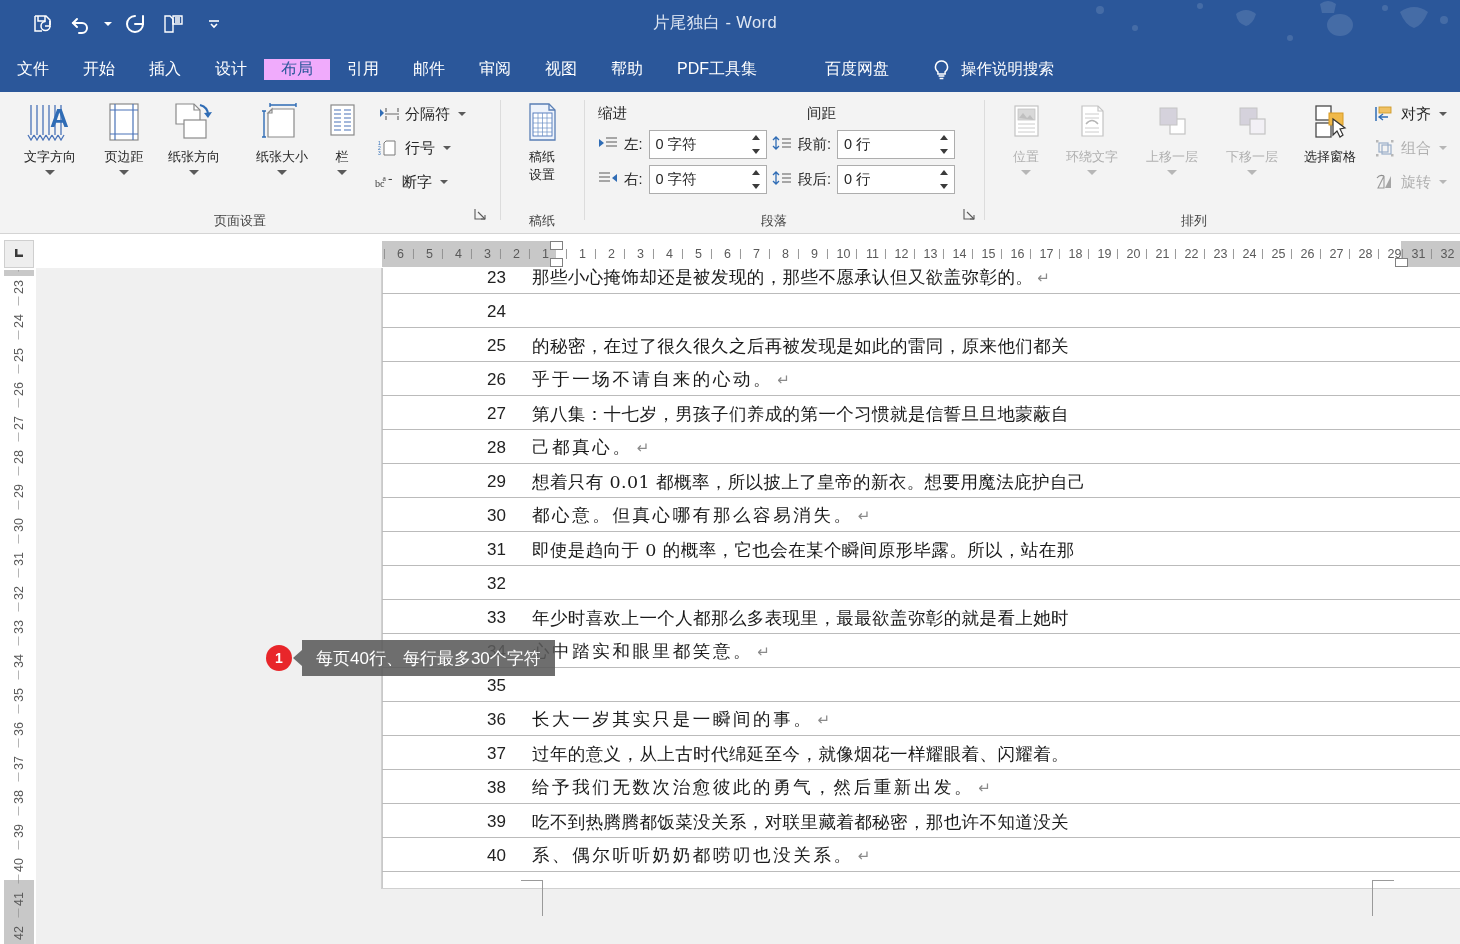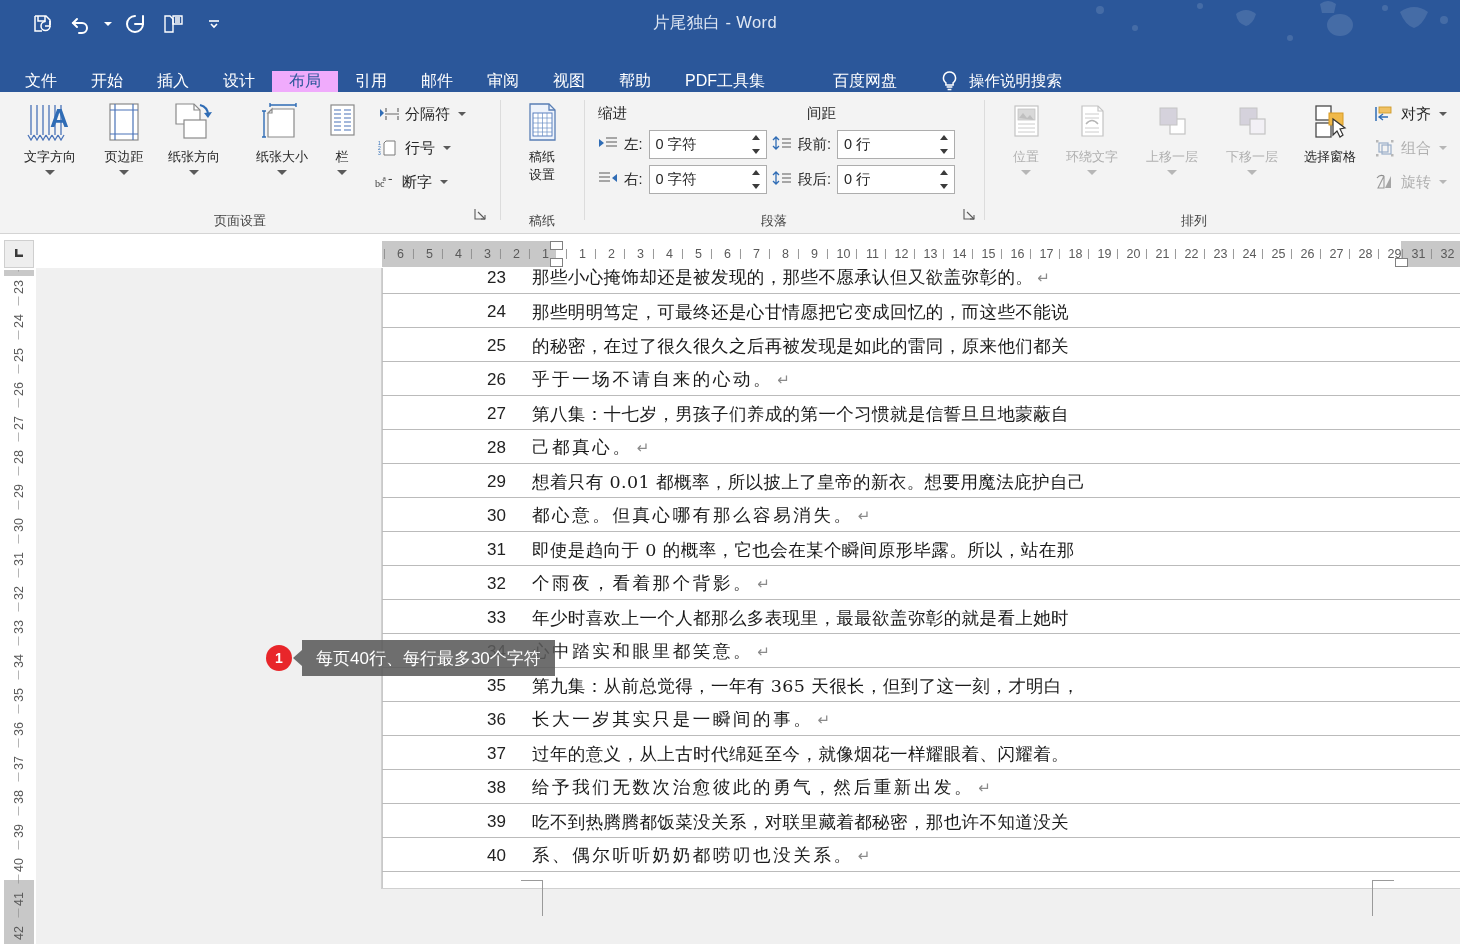--- a/index.html
+++ b/index.html
@@ -49,21 +49,21 @@
     pointer-events: none;
   }
   .doc-title-inner { margin-left: -18px; }
 
   
   .tabstrip {
     position: absolute; top: 47px; left: 0;
     width: 1460px; height: 45px;
     background: #2b579a;
   }
-  .tabs { display: flex; align-items: flex-end; height: 45px; padding-left: 8px; }
+  .tabs { display: flex; align-items: center; height: 45px; padding-left: 0; }
   .tab {
     padding: 0 17px;
     display: flex; align-items: center;
     color: #ffffff; font-size: 16px;
     cursor: pointer; white-space: nowrap;
   }
   .tab.active { background: #f0abfc; color: #2b579a; }
   .tab-gap { width: 34px; }
   .lightbulb { margin: 0 10px 0 26px; display: flex; align-items: center; }
   .tellme { color: #ffffff; font-size: 15.5px; display: flex; align-items: center; cursor: pointer; }
@@ -842,21 +842,20 @@
 <div class="workspace">
   <div class="page">
     <div class="page-left-edge"></div>
     <div class="lines-wrap" id="lines-wrap">
         <div class="docline" style="height: 26px; overflow: hidden;">
           <div class="lnum">23</div>
           <div class="ltext"><span style="letter-spacing: 0.4px;">那些小心掩饰却还是被发现的，那些不愿承认但又欲盖弥彰的。</span><span class="pilcrow"> ↵</span></div>
         </div>
         <div class="docline">
           <div class="lnum">24</div>
-          <div class="ltext"><span style="letter-spacing: 0.4px;">那些明明笃定，可最终还是心甘情愿把它变成回忆的，而这些不能说</span></div>
         </div>
         <div class="docline">
           <div class="lnum">25</div>
           <div class="ltext"><span style="letter-spacing: 0.4px;">的秘密，在过了很久很久之后再被发现是如此的雷同，原来他们都关</span></div>
         </div>
         <div class="docline">
           <div class="lnum">26</div>
           <div class="ltext"><span style="letter-spacing: 2.6px;">乎于一场不请自来的心动。</span><span class="pilcrow"> ↵</span></div>
         </div>
         <div class="docline">
@@ -874,33 +873,31 @@
         <div class="docline">
           <div class="lnum">30</div>
           <div class="ltext"><span style="letter-spacing: 2.6px;">都心意。但真心哪有那么容易消失。</span><span class="pilcrow"> ↵</span></div>
         </div>
         <div class="docline">
           <div class="lnum">31</div>
           <div class="ltext"><span style="letter-spacing: 0.4px;">即使是趋向于 0 的概率，它也会在某个瞬间原形毕露。所以，站在那</span></div>
         </div>
         <div class="docline">
           <div class="lnum">32</div>
-          <div class="ltext"><span style="letter-spacing: 2.6px;">个雨夜，看着那个背影。</span><span class="pilcrow"> ↵</span></div>
         </div>
         <div class="docline">
           <div class="lnum">33</div>
           <div class="ltext"><span style="letter-spacing: 0.4px;">年少时喜欢上一个人都那么多表现里，最最欲盖弥彰的就是看上她时</span></div>
         </div>
         <div class="docline">
           <div class="lnum">34</div>
           <div class="ltext"><span style="letter-spacing: 2.6px;">心中踏实和眼里都笑意。</span><span class="pilcrow"> ↵</span></div>
         </div>
         <div class="docline">
           <div class="lnum">35</div>
-          <div class="ltext"><span style="letter-spacing: 0.4px;">第九集：从前总觉得，一年有 365 天很长，但到了这一刻，才明白，</span></div>
         </div>
         <div class="docline">
           <div class="lnum">36</div>
           <div class="ltext"><span style="letter-spacing: 2.6px;">长大一岁其实只是一瞬间的事。</span><span class="pilcrow"> ↵</span></div>
         </div>
         <div class="docline">
           <div class="lnum">37</div>
           <div class="ltext"><span style="letter-spacing: 0.4px;">过年的意义，从上古时代绵延至今，就像烟花一样耀眼着、闪耀着。</span></div>
         </div>
         <div class="docline">

